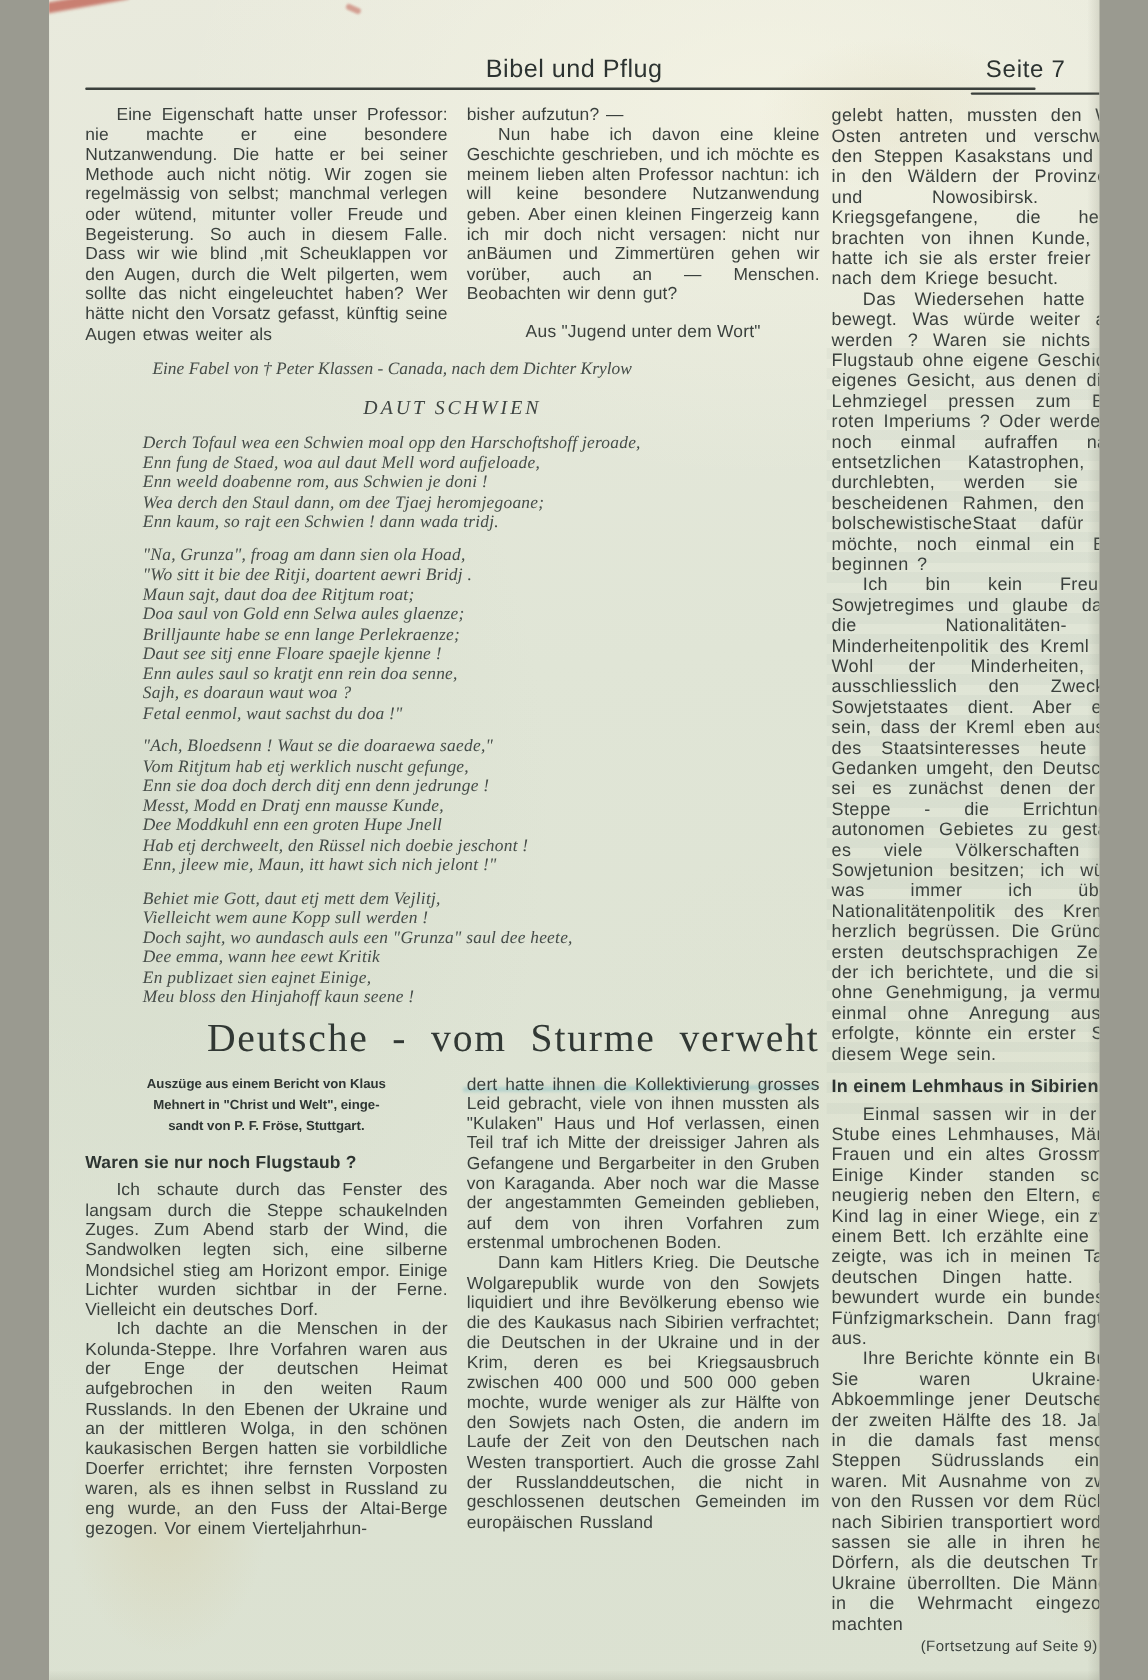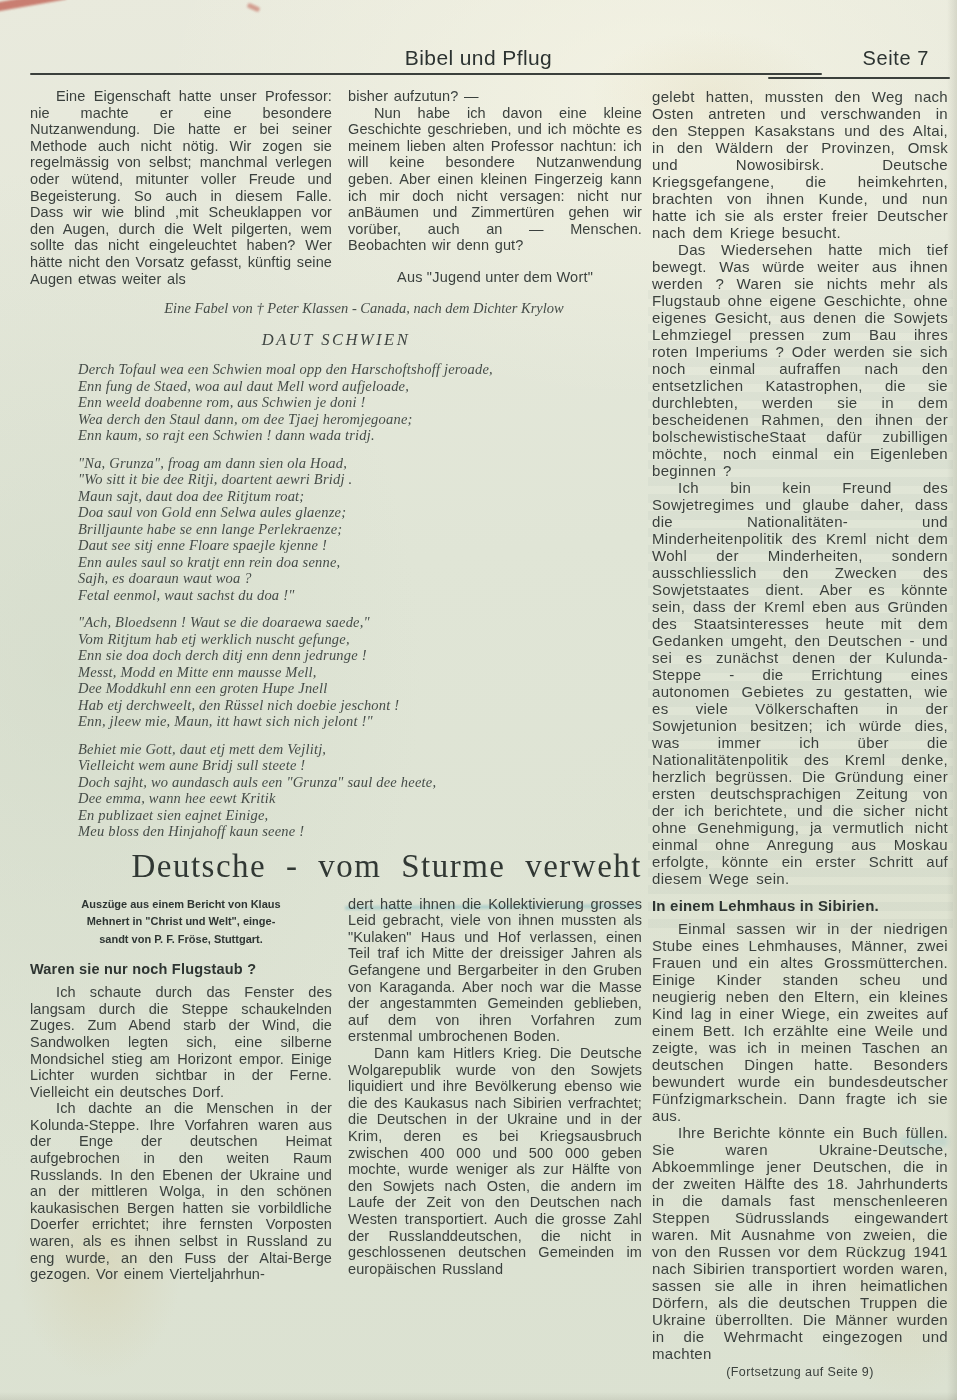--- a/index.html
+++ b/index.html
@@ -1,17 +1,17 @@
 <!DOCTYPE html>
 <html><head>
 <meta charset="utf-8">
 <style>
   html,body{margin:0;padding:0;background:#9a9a90;}
   .page{
-    position:relative;width:957px;height:1400px;overflow:hidden;margin:0 auto;
+    position:relative;width:875px;height:1400px;overflow:hidden;margin:0 auto;
     background-color:var(--paper,#e2e6d8);
     background-image:
       radial-gradient(ellipse 700px 450px at 68% 6%, rgba(248,246,230,.65), transparent 70%),
       radial-gradient(ellipse 520px 720px at 6% 48%, rgba(203,212,194,.40), transparent 70%),
       radial-gradient(ellipse 620px 520px at 92% 72%, rgba(224,226,206,.50), transparent 70%),
       linear-gradient(175deg,#e9eadd 0%,#e0e5d6 40%,#dbe1d1 100%);
     font-family:"Liberation Sans",sans-serif;color:var(--ink,#3a403d);
   }
   
   .mark-red1{position:absolute;left:-12px;top:-3px;width:80px;height:9px;background:var(--red,#b4372a);opacity:.6;transform:rotate(-10deg);border-radius:4px;filter:blur(1.2px);}
@@ -38,21 +38,21 @@
   .col-right{position:absolute;left:652px;top:88px;width:296px;}
   .two-col{display:flex;gap:16px;}
   .colA{width:302px;}
   .colB{width:294px;}
   .para{margin:0;font-size:14.5px;line-height:16.6px;text-align:justify;text-indent:26px;word-spacing:1.5px;letter-spacing:.1px;}
   .para.flush{text-indent:0;}
   .col-right .para{font-size:15px;line-height:17px;letter-spacing:.3px;word-spacing:2.5px;}
   .source-line{margin-top:15px;text-align:center;font-size:14.5px;letter-spacing:.2px;}
 
   
-  .fable-attr{margin-top:13px;padding-left:56px;font-family:"Liberation Serif",serif;font-style:italic;font-size:14.5px;color:#454c48;text-align:center;}
+  .fable-attr{margin-top:13px;padding-left:56px;font-family:"Liberation Serif",serif;font-style:italic;font-size:14.5px;color:#454c48;}
   .fable-title{margin-top:13px;text-align:center;font-family:"Liberation Serif",serif;font-style:italic;font-size:16.5px;letter-spacing:2.5px;color:#3f4542;}
   .stanza{margin-top:11px;padding-left:48px;}
   .poem-line{font-family:"Liberation Serif",serif;font-style:italic;font-size:14.5px;line-height:16.5px;color:#454c48;white-space:nowrap;letter-spacing:.2px;}
 
   
   .headline{margin:8px 0 0;text-align:right;font-family:"Liberation Serif",serif;font-weight:400;font-size:33px;letter-spacing:1.5px;word-spacing:10px;color:#313834;}
   .feature-cols{margin-top:11px;}
   .byline{text-align:center;font-weight:bold;font-size:11px;line-height:17.5px;color:#2e3533;}
   .byline-line{white-space:nowrap;}
   .subhead{margin:13px 0 7px;font-weight:bold;font-size:14.5px;text-align:left;color:#2d3431;letter-spacing:.2px;}
@@ -114,28 +114,28 @@
             <div class="poem-line">Brilljaunte habe se enn lange Perlekraenze;</div>
             <div class="poem-line">Daut see sitj enne Floare spaejle kjenne !</div>
             <div class="poem-line">Enn aules saul so kratjt enn rein doa senne,</div>
             <div class="poem-line">Sajh, es doaraun waut woa ?</div>
             <div class="poem-line">Fetal eenmol, waut sachst du doa !"</div>
           </div>
           <div class="stanza">
             <div class="poem-line">"Ach, Bloedsenn ! Waut se die doaraewa saede,"</div>
             <div class="poem-line">Vom Ritjtum hab etj werklich nuscht gefunge,</div>
             <div class="poem-line">Enn sie doa doch derch ditj enn denn jedrunge !</div>
-            <div class="poem-line">Messt, Modd en Mitte enn mausse Mell,</div>
+            <div class="poem-line">Messt, Modd en Dratj enn mausse Kunde,</div>
             <div class="poem-line">Dee Moddkuhl enn een groten Hupe Jnell</div>
             <div class="poem-line">Hab etj derchweelt, den Rüssel nich doebie jeschont !</div>
             <div class="poem-line">Enn, jleew mie, Maun, itt hawt sich nich jelont !"</div>
           </div>
           <div class="stanza">
             <div class="poem-line">Behiet mie Gott, daut etj mett dem Vejlitj,</div>
-            <div class="poem-line">Vielleicht wem aune Bridj sull steete !</div>
+            <div class="poem-line">Vielleicht wem aune Kopp sull werden !</div>
             <div class="poem-line">Doch sajht, wo aundasch auls een "Grunza" saul dee heete,</div>
             <div class="poem-line">Dee emma, wann hee eewt Kritik</div>
             <div class="poem-line">En publizaet sien eajnet Einige,</div>
             <div class="poem-line">Meu bloss den Hinjahoff kaun seene !</div>
           </div>
         </div>
     </section>
 
     <section>
       <h1 class="headline">Deutsche - vom Sturme verweht</h1>

